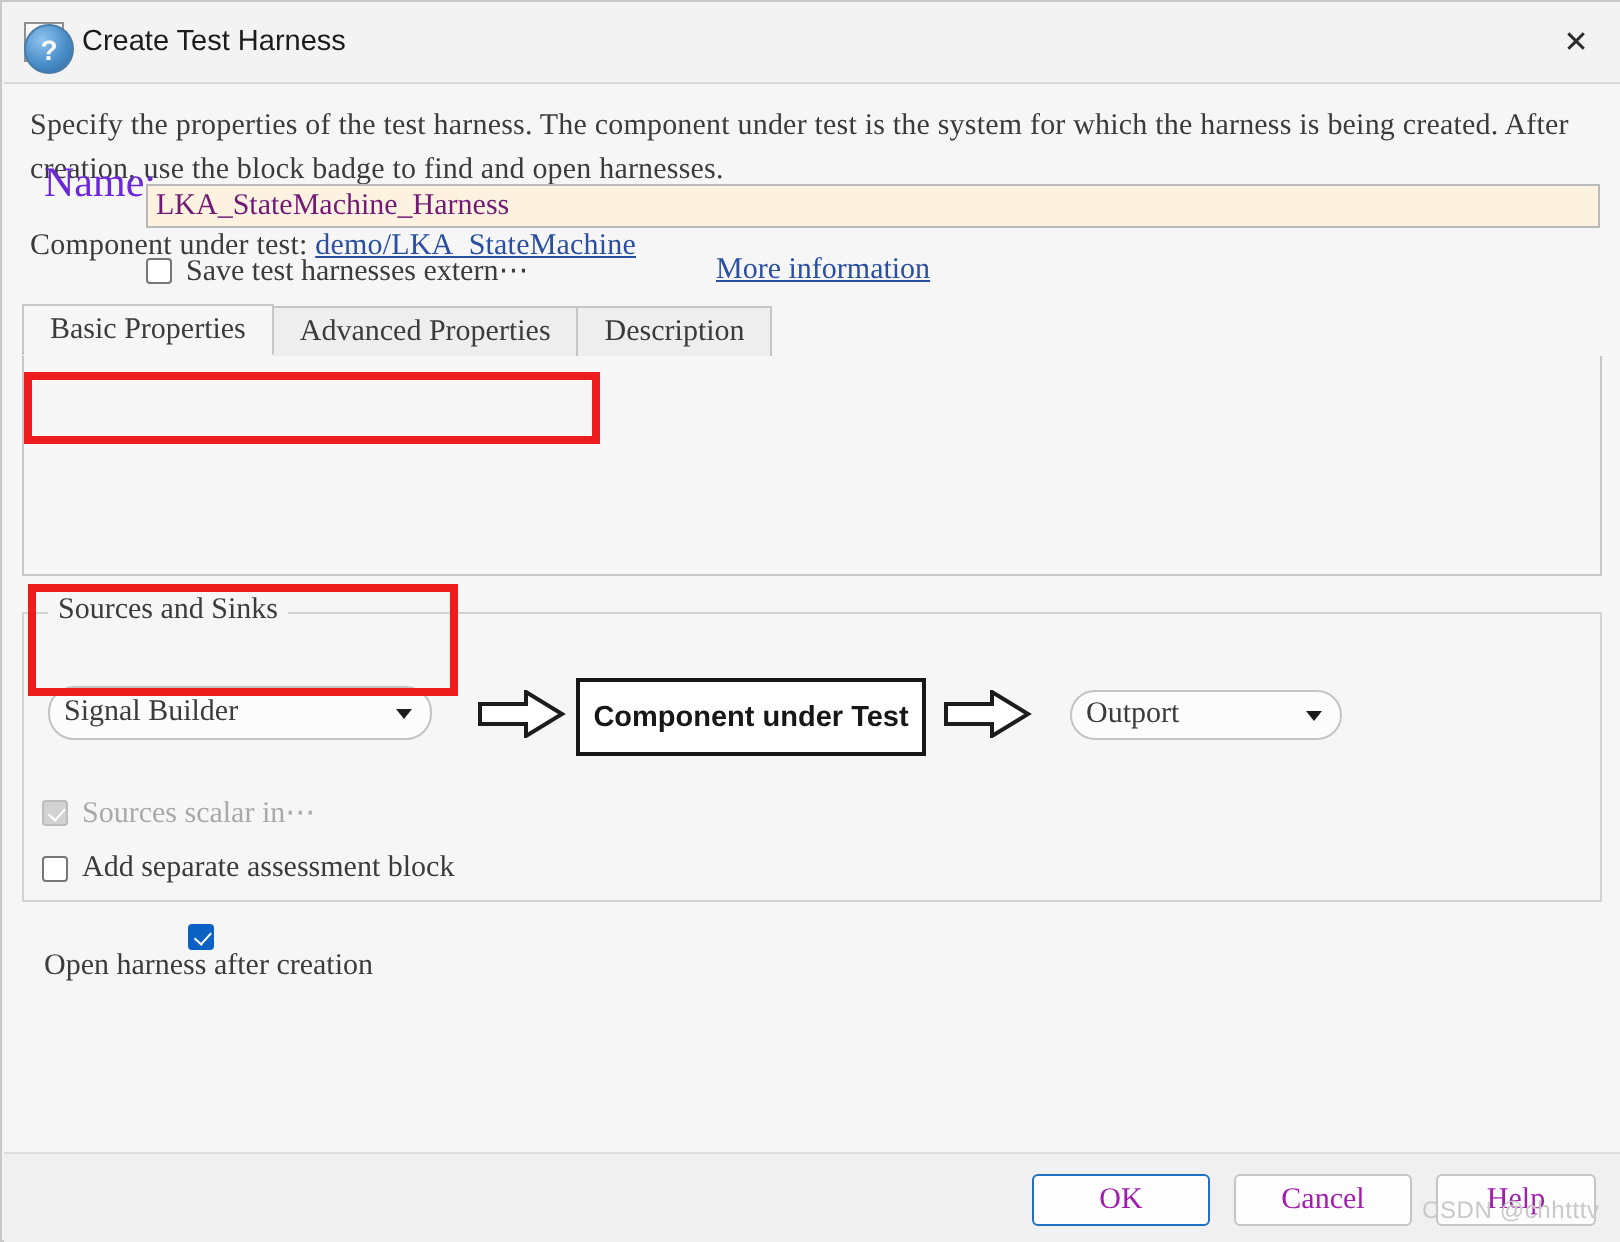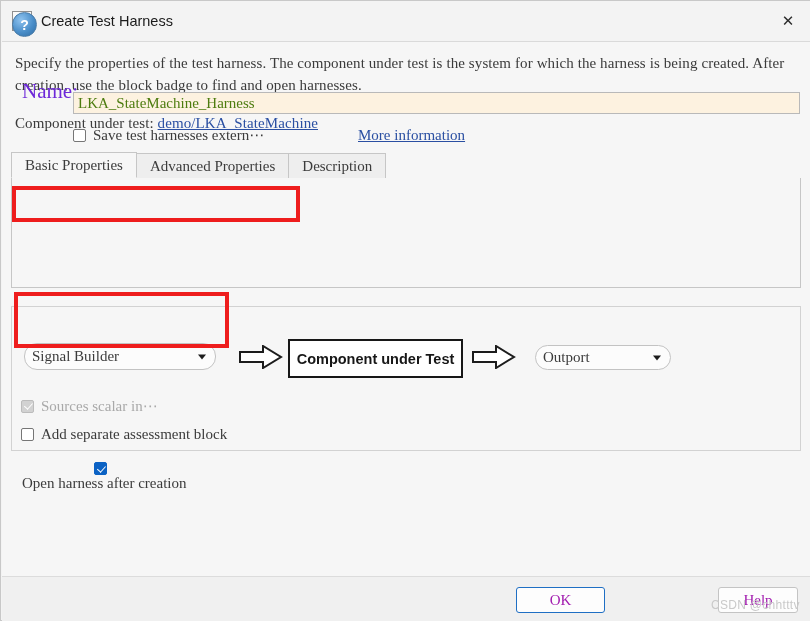--- a/index.html
+++ b/index.html
@@ -161,21 +161,21 @@
   }
   .name-input {
     position: absolute;
     left: 71px; top: 50px;
     width: 727px; height: 22px;
     background: #fdf2e0;
     border: 1px solid #b9b9b9;
     box-sizing: border-box;
     font-family: "Liberation Serif", "DejaVu Serif", serif;
     font-size: 15px;
-    color: #4d7c0f;
+    color: #701a75;
     padding: 0 4px;
     outline: none;
   }
 
   .save-ext-row {
     position: absolute;
     left: 71px; top: 84px;
     display: flex;
     align-items: center;
   }
@@ -411,20 +411,21 @@
     <div class="name-label">Name:</div>
     <input class="name-input" type="text" value="LKA_StateMachine_Harness" style="">
 
     <div class="save-ext-row">
       <span class="cbox"></span>
       <span class="cblabel">Save test harnesses extern⋯</span>
     </div>
     <div class="more-info">More information</div>
 
     <div class="group"></div>
+    <div class="group-title">Sources and Sinks</div>
 
     <div class="sel" id="sel-source">
       <span class="selval">Signal Builder</span>
       <span class="caret"></span>
     </div>
 
     <svg class="arrow" id="arrow1" width="44" height="24" viewBox="0 0 44 24">
       <polygon points="1,7 24,7 24,1 42,12 24,23 24,17 1,17" fill="#ffffff" stroke="#1c1c1c" stroke-width="2"></polygon>
     </svg>
 
@@ -451,18 +452,19 @@
 
     <div class="chk-open">
       <span class="cbox checked"></span>
       <span class="cblabel">Open harness after creation</span>
     </div>
   </div>
 
   <div class="footer"></div>
   <div class="help-circle">?</div>
   <div class="btn" id="btn-ok">OK</div>
+  <div class="btn" id="btn-cancel">Cancel</div>
   <div class="btn" id="btn-help">Help</div>
   <div class="watermark">CSDN @chhtttv</div>
 
   <div class="redbox" id="redbox-name"></div>
   <div class="redbox" id="redbox-source"></div>
 </div>
 
 </body></html>

